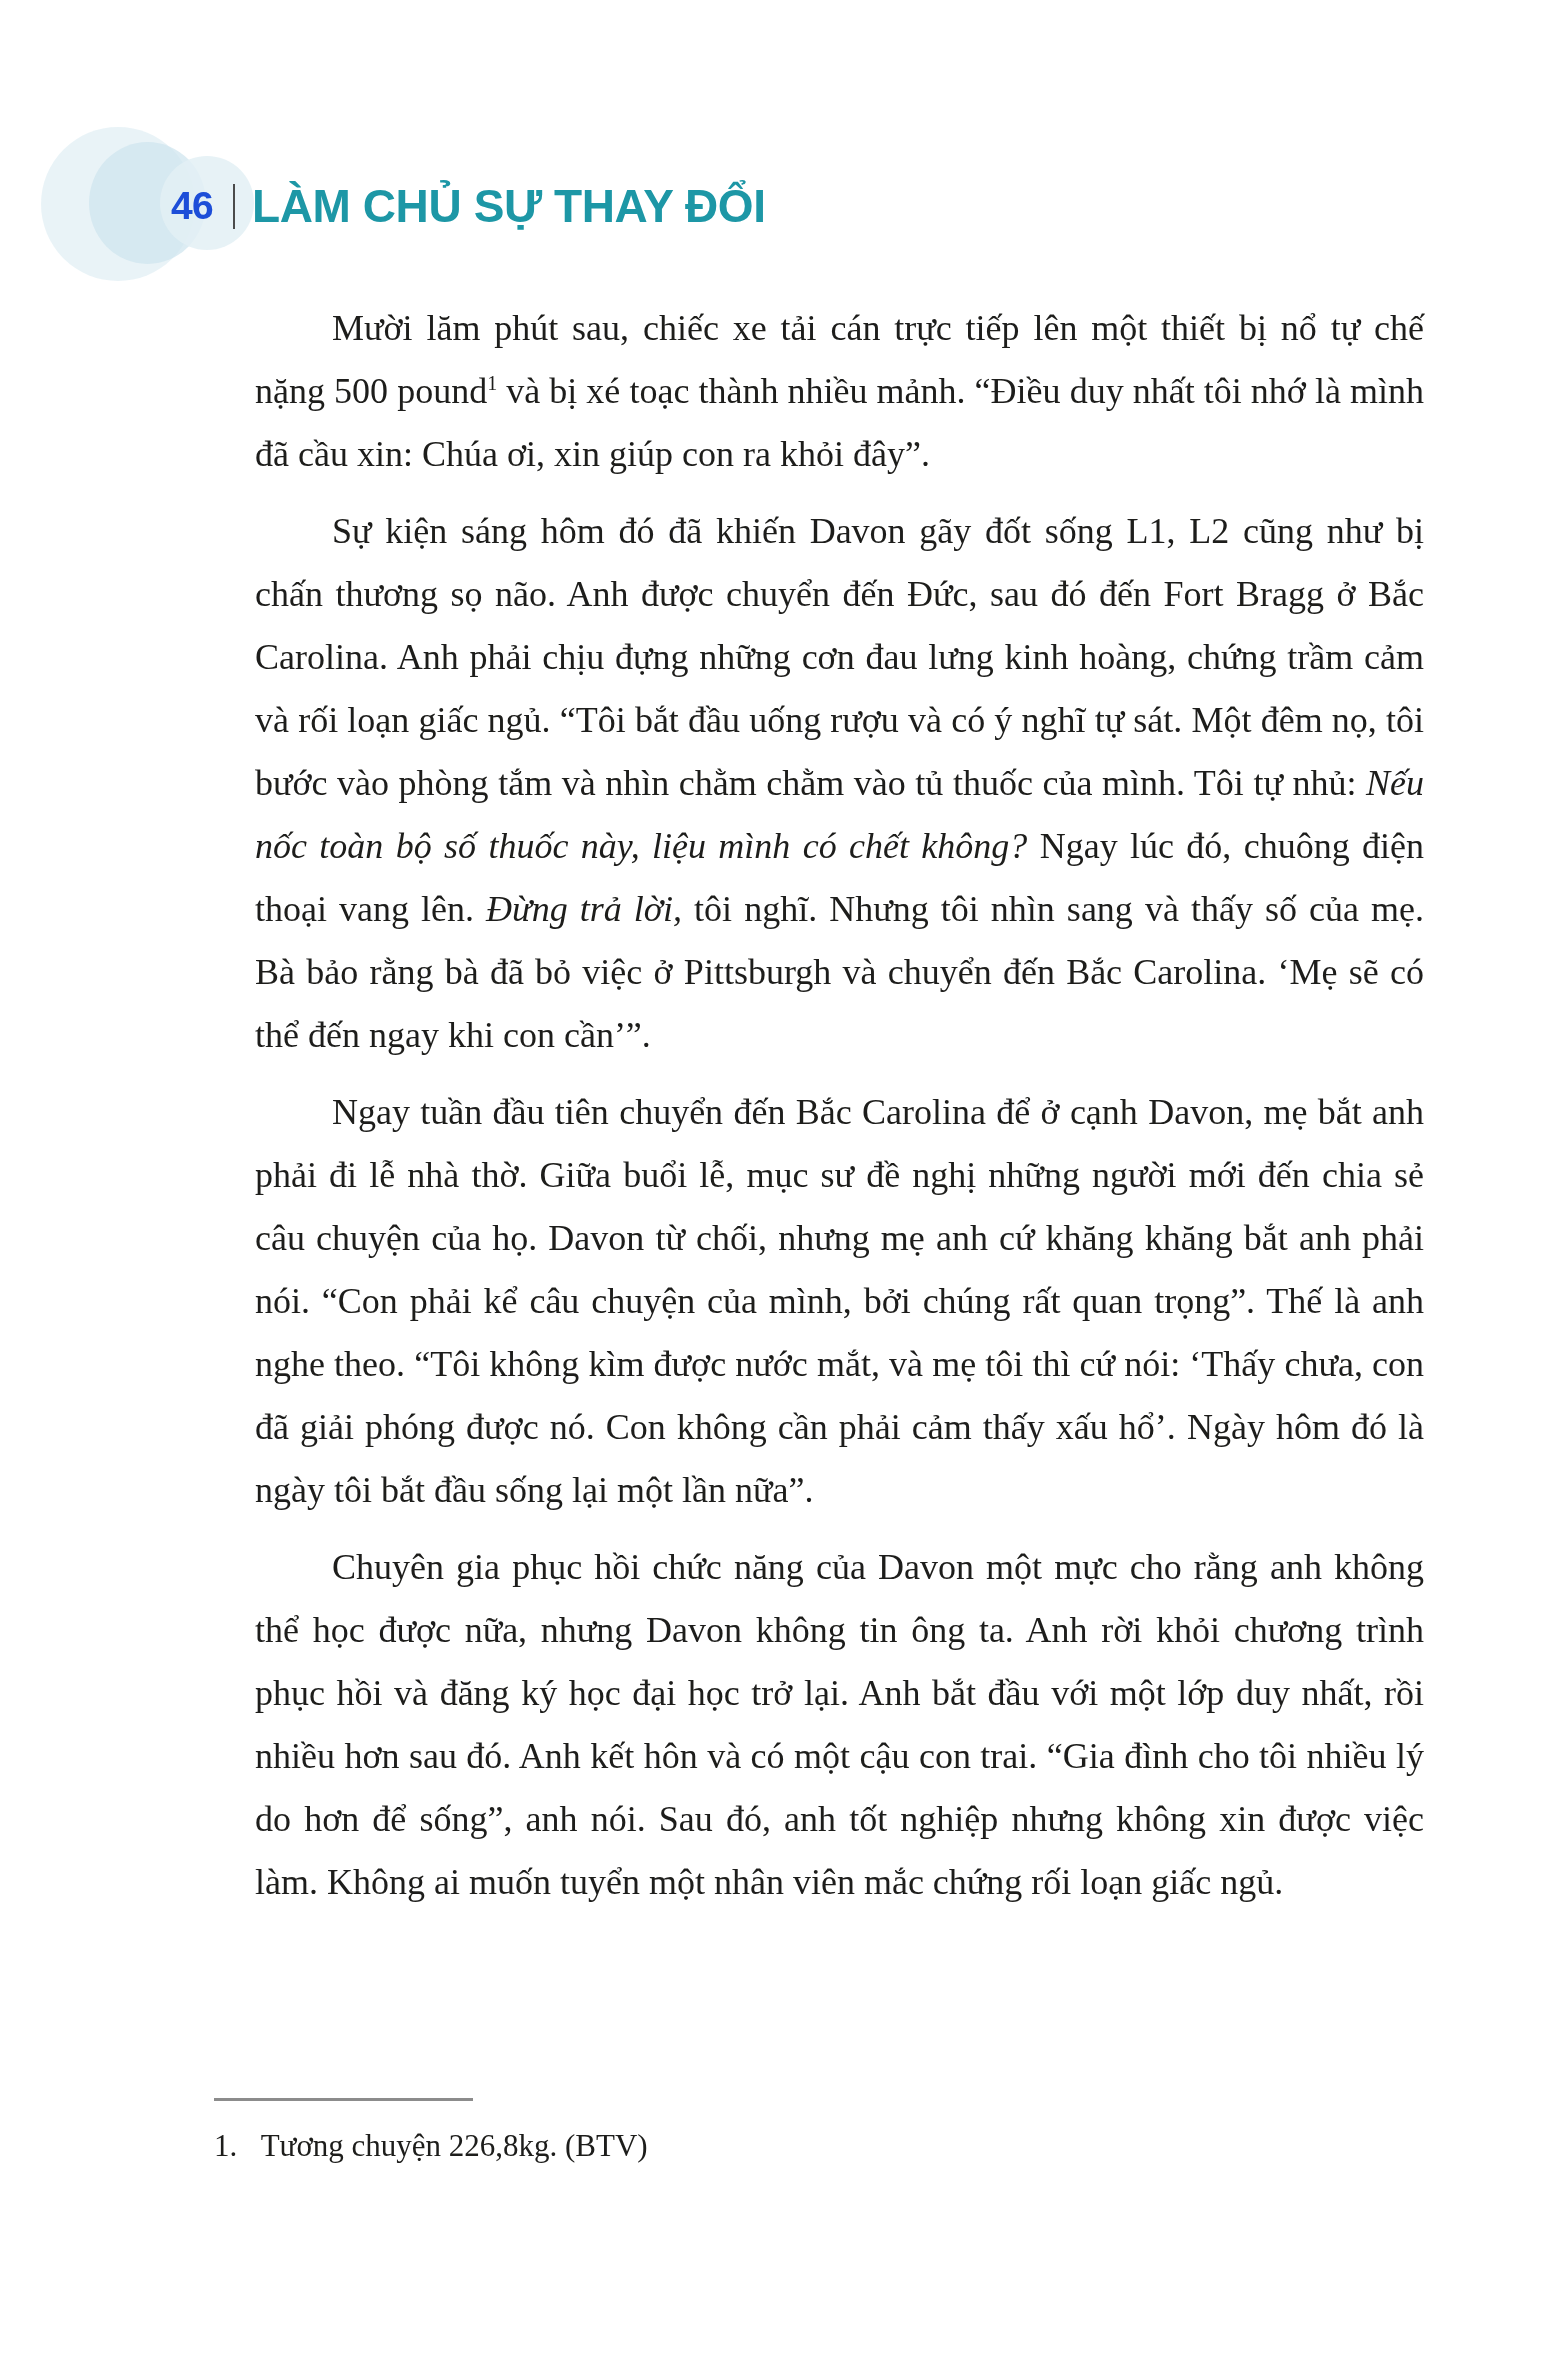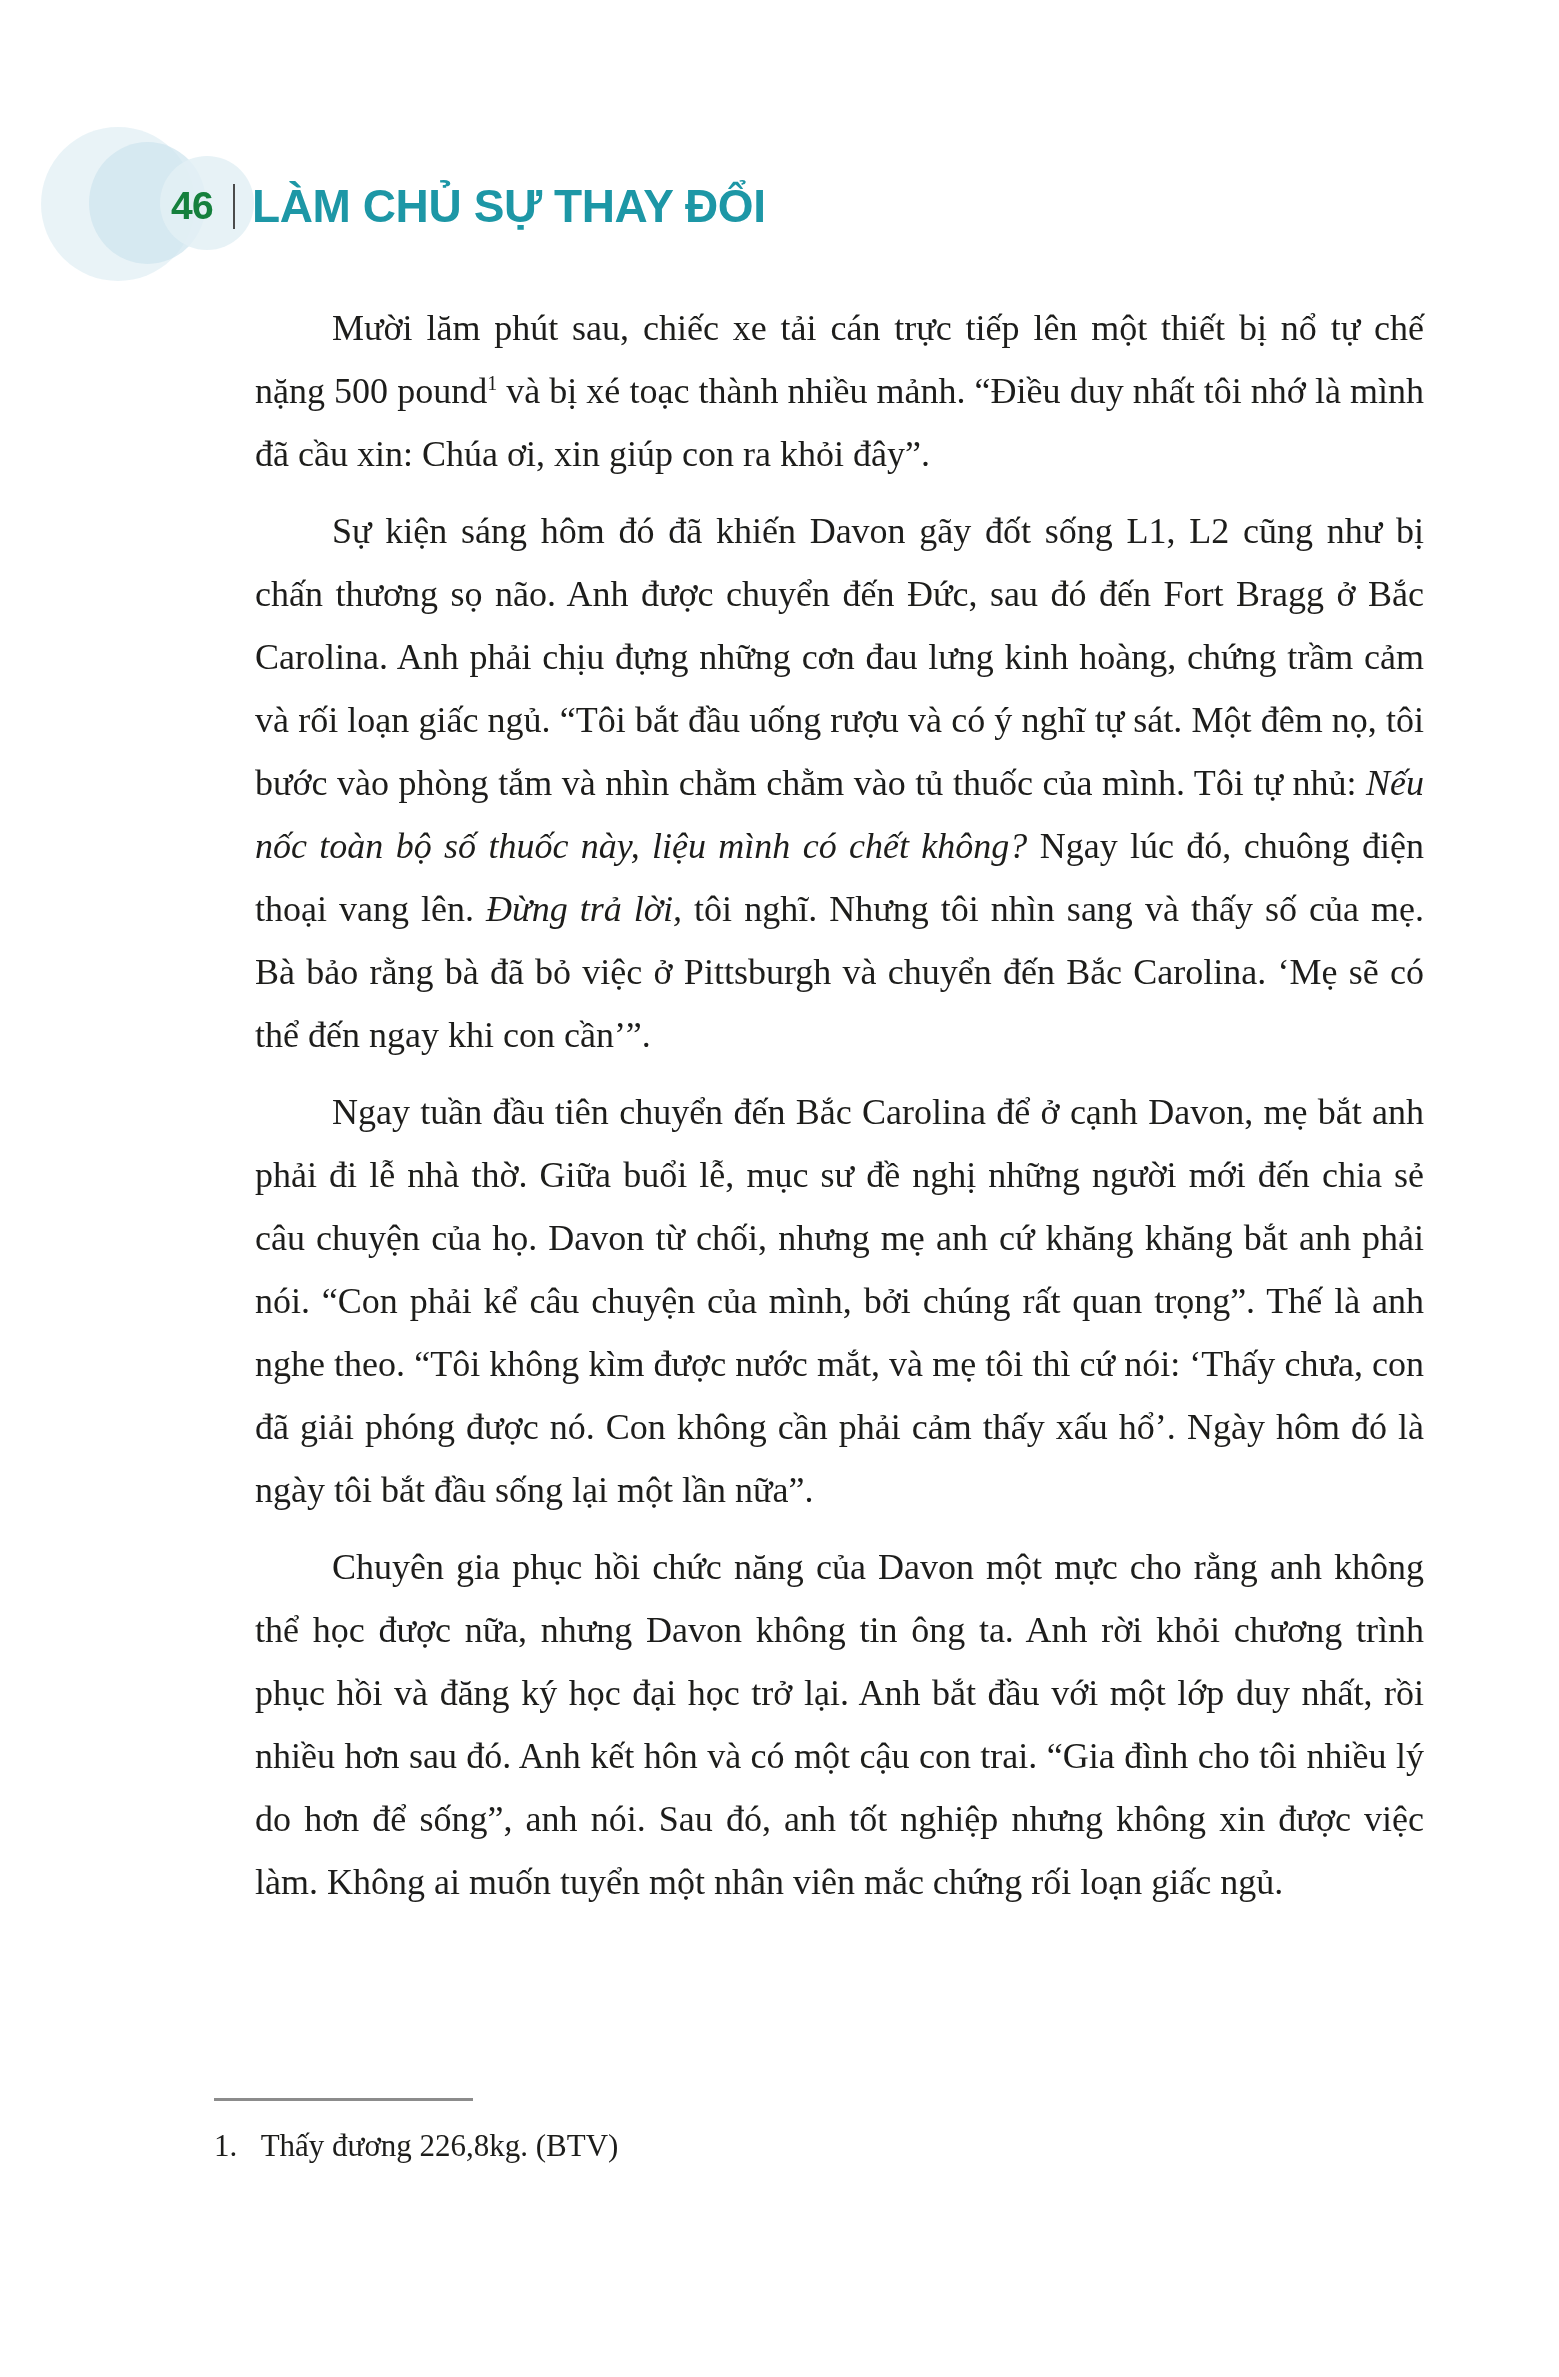--- a/index.html
+++ b/index.html
@@ -48,21 +48,21 @@
     left: 171px;
     top: 179px;
     display: flex;
     align-items: center;
     font-family: "Liberation Sans", sans-serif;
     white-space: nowrap;
   }
   .page-number {
     font-size: 39px;
     font-weight: bold;
-    color: #15803d;
+    color: #1d4ed8;
     letter-spacing: -0.8px;
   }
   .header-divider {
     display: inline-block;
     width: 2.5px;
     height: 45px;
     background: #4b4b4b;
     margin: 0 16.7px 0 20px;
   }
   .book-title {
@@ -139,18 +139,18 @@
       <p class="para"><span>Mười lăm phút sau, chiếc xe tải cán trực tiếp lên một thiết bị nổ tự chế nặng 500 pound</span><sup class="fn-ref">1</sup><span> và bị xé toạc thành nhiều mảnh. “Điều duy nhất tôi nhớ là mình đã cầu xin: Chúa ơi, xin giúp con ra khỏi đây”.</span></p>
       <p class="para"><span>Sự kiện sáng hôm đó đã khiến Davon gãy đốt sống L1, L2 cũng như bị chấn thương sọ não. Anh được chuyển đến Đức, sau đó đến Fort Bragg ở Bắc Carolina. Anh phải chịu đựng những cơn đau lưng kinh hoàng, chứng trầm cảm và rối loạn giấc ngủ. “Tôi bắt đầu uống rượu và có ý nghĩ tự sát. Một đêm nọ, tôi bước vào phòng tắm và nhìn chằm chằm vào tủ thuốc của mình. Tôi tự nhủ: </span><span class="italic">Nếu nốc toàn bộ số thuốc này, liệu mình có chết không?</span><span> Ngay lúc đó, chuông điện thoại vang lên. </span><span class="italic">Đừng trả lời,</span><span> tôi nghĩ. Nhưng tôi nhìn sang và thấy số của mẹ. Bà bảo rằng bà đã bỏ việc ở Pittsburgh và chuyển đến Bắc Carolina. ‘Mẹ sẽ có thể đến ngay khi con cần’”.</span></p>
       <p class="para"><span>Ngay tuần đầu tiên chuyển đến Bắc Carolina để ở cạnh Davon, mẹ bắt anh phải đi lễ nhà thờ. Giữa buổi lễ, mục sư đề nghị những người mới đến chia sẻ câu chuyện của họ. Davon từ chối, nhưng mẹ anh cứ khăng khăng bắt anh phải nói. “Con phải kể câu chuyện của mình, bởi chúng rất quan trọng”. Thế là anh nghe theo. “Tôi không kìm được nước mắt, và mẹ tôi thì cứ nói: ‘Thấy chưa, con đã giải phóng được nó. Con không cần phải cảm thấy xấu hổ’. Ngày hôm đó là ngày tôi bắt đầu sống lại một lần nữa”.</span></p>
       <p class="para"><span>Chuyên gia phục hồi chức năng của Davon một mực cho rằng anh không thể học được nữa, nhưng Davon không tin ông ta. Anh rời khỏi chương trình phục hồi và đăng ký học đại học trở lại. Anh bắt đầu với một lớp duy nhất, rồi nhiều hơn sau đó. Anh kết hôn và có một cậu con trai. “Gia đình cho tôi nhiều lý do hơn để sống”, anh nói. Sau đó, anh tốt nghiệp nhưng không xin được việc làm. Không ai muốn tuyển một nhân viên mắc chứng rối loạn giấc ngủ.</span></p>
     </main>
 
   <footer class="footnote-area">
     <div class="footnote-rule"></div>
     <div class="footnote">
       <span class="fn-marker">1.</span>
-      <span class="fn-text">Thấy đương 226,8kg. (BTV)</span>
+      <span class="fn-text">Tương chuyện 226,8kg. (BTV)</span>
     </div>
   </footer>
 
 </div>
 
 
 </body></html>

